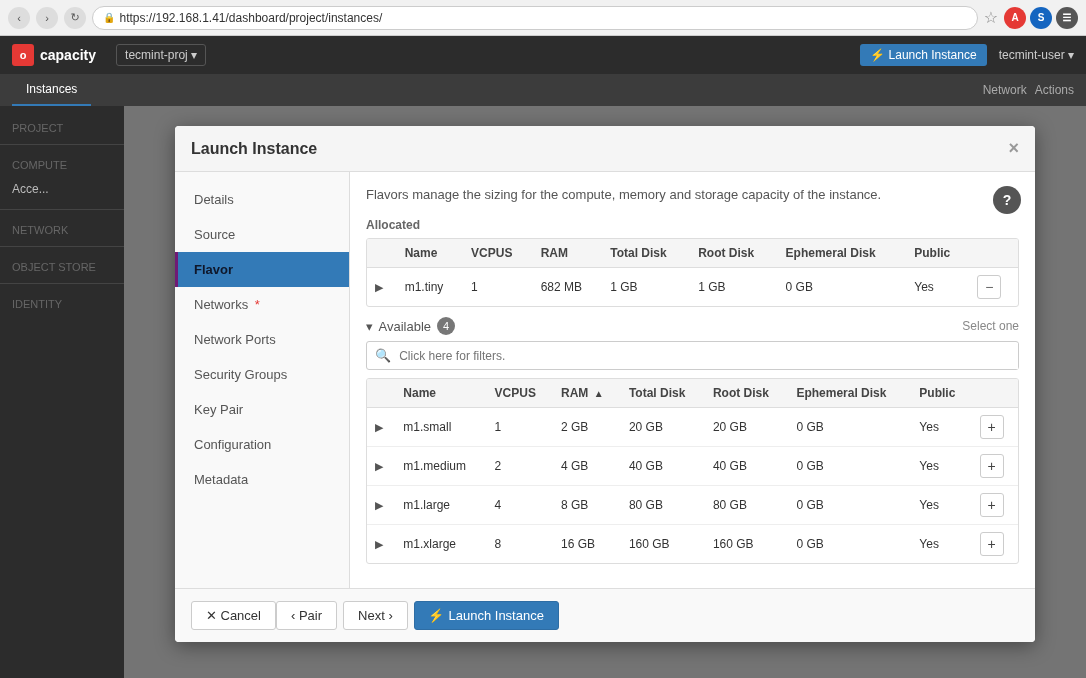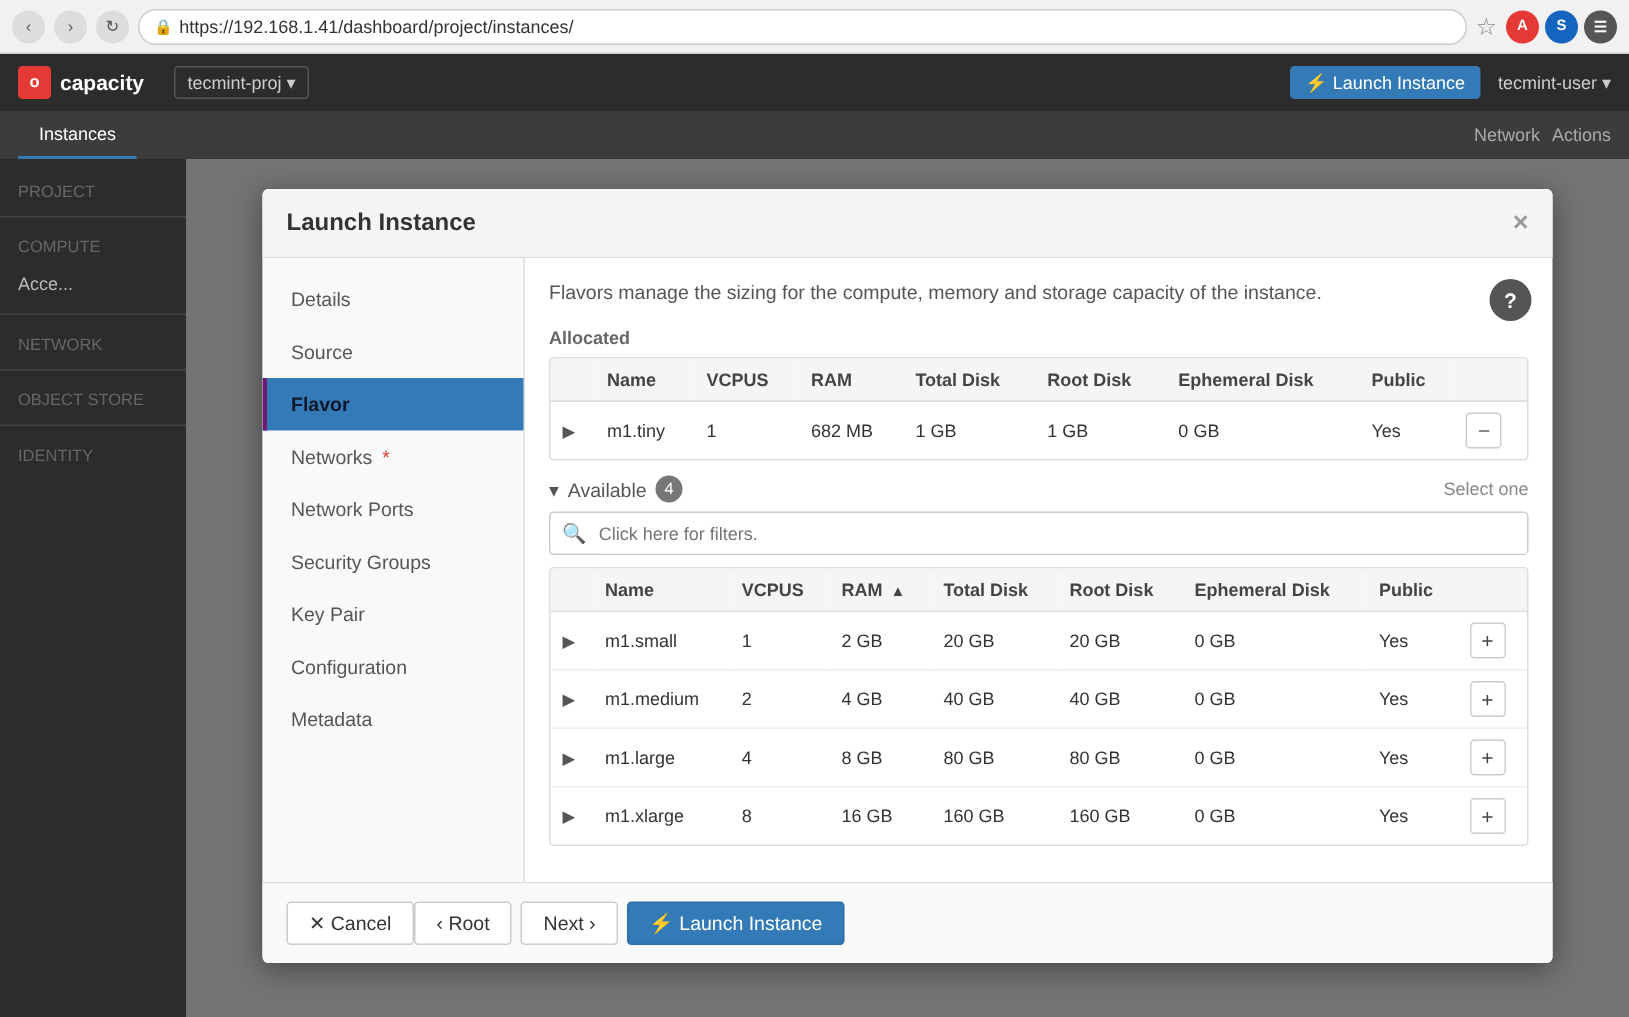--- a/index.html
+++ b/index.html
@@ -660,21 +660,21 @@
             </div>
           </div>
         </div>
 
         <div class="modal-footer">
           <button class="btn-cancel">
             <span>✕ Cancel</span>
           </button>
           <div class="footer-right">
             <button class="btn-back">
-              <span>‹ Root</span>
+              <span>‹ Pair</span>
             </button>
             <button class="btn-next">
               <span>Next ›</span>
             </button>
             <button class="btn-launch">
               <span>⚡ Launch Instance</span>
             </button>
           </div>
         </div>
       </div>

